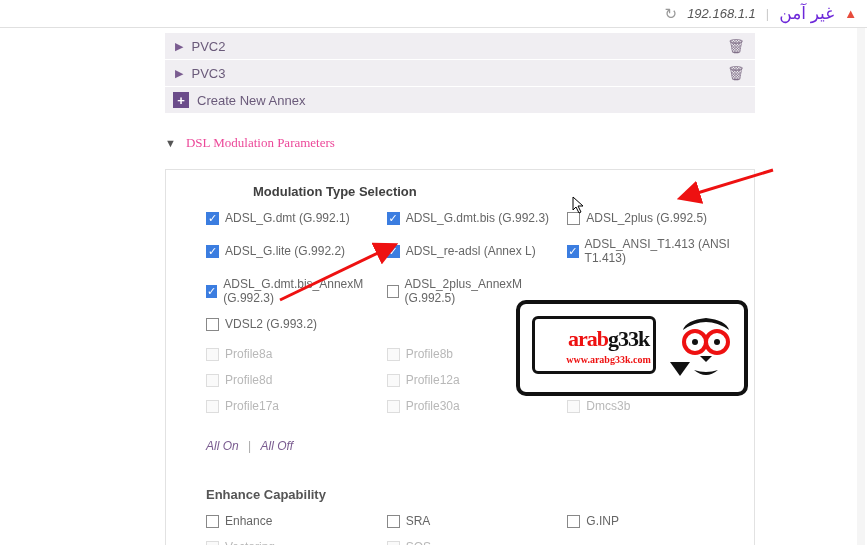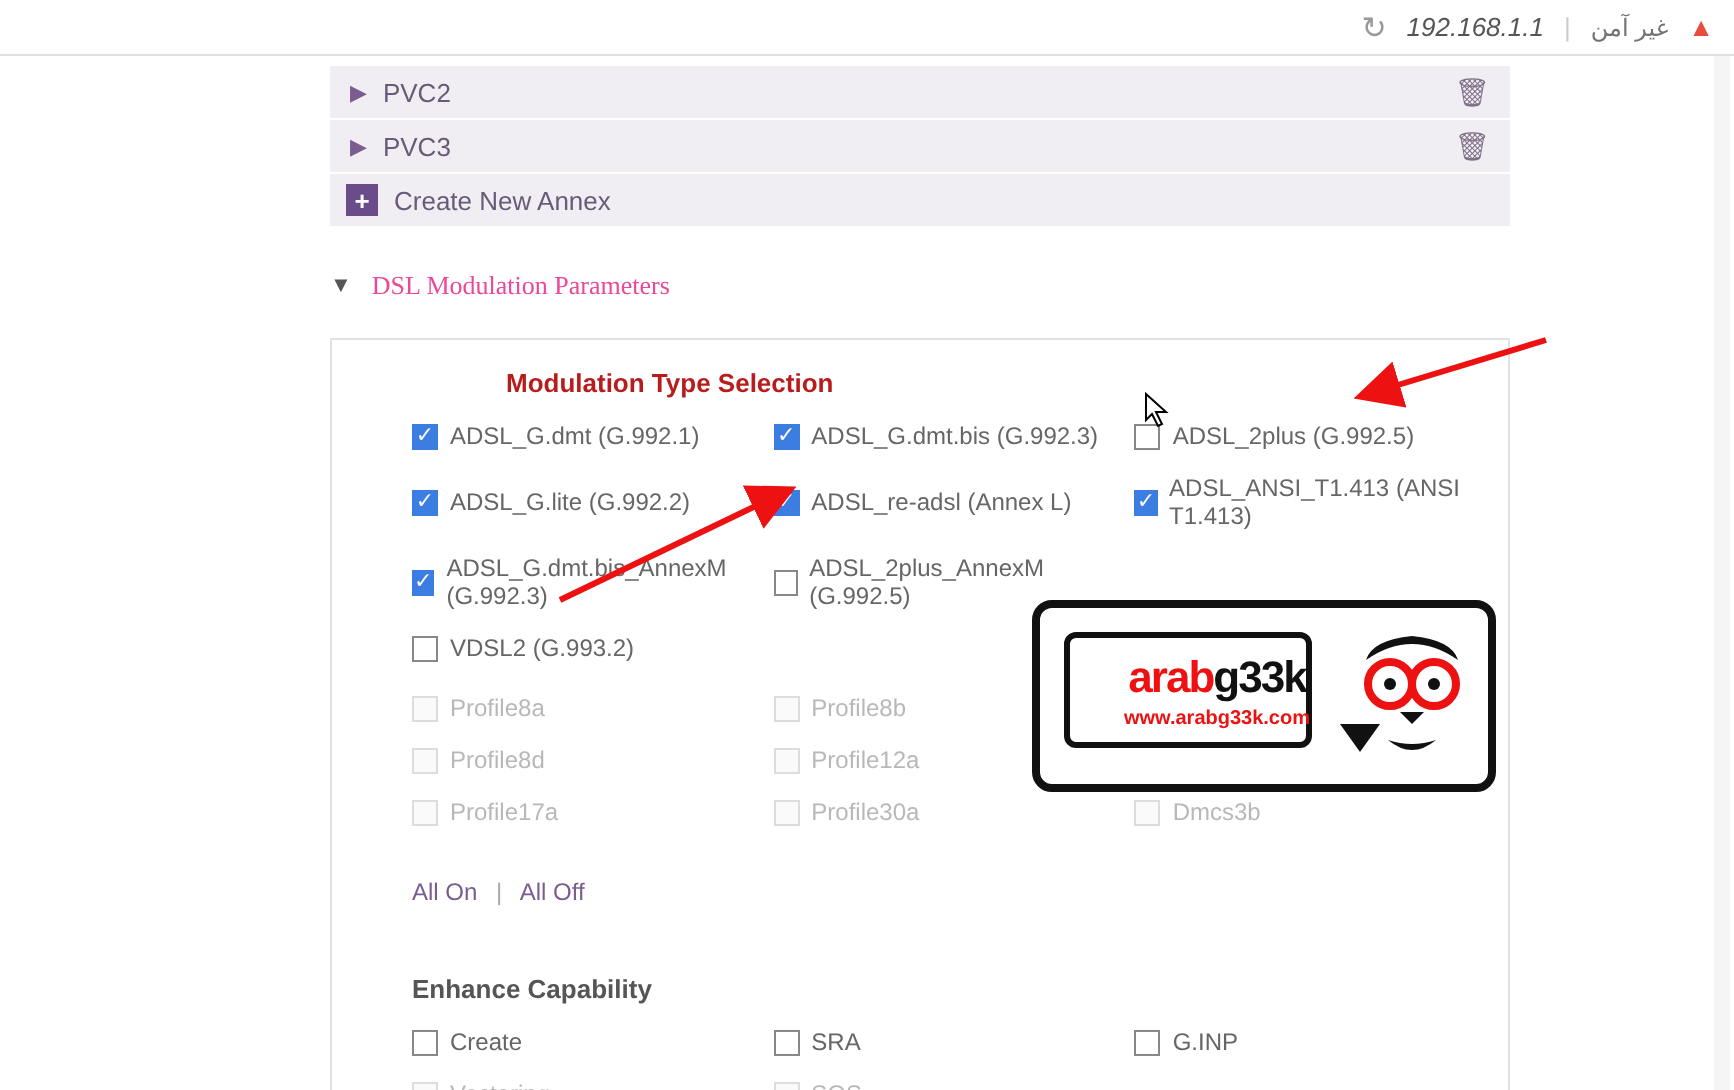--- a/index.html
+++ b/index.html
@@ -18,21 +18,21 @@
     border-bottom: 1px solid #e0e0e0;
     display: flex;
     align-items: center;
     justify-content: flex-end;
     padding: 0 10px;
     background: #fff;
     gap: 10px;
   }
   .addr-ip { color: #555; font-size: 13px; font-style: italic; }
   .addr-sep { color: #ccc; }
-  .addr-warn { color: #737373; font-size: 12px; text-align: right; }
+  .addr-warn { color: #6d28d9; font-size: 17px; text-align: right; }
   .addr-warn-icon { color: #e74c3c; font-size: 13px; }
   .addr-reload { color: #999; font-size: 15px; cursor: pointer; margin-left: 6px; }
 
   .panel {
     width: 590px;
     margin-left: 165px;
     margin-top: 4px;
   }
   .pvc-row {
     height: 27px;
@@ -72,21 +72,21 @@
   }
   .section-head .tri { margin-right: 10px; color: #555; font-size: 11px; }
   .section-head .title { font-size: 13px; font-weight: 400; color: #ec4899; font-family: Liberation Serif, serif; }
 
   .box {
     border: 1px solid #e2e2e2;
     padding: 14px 14px 14px 40px;
     position: relative;
     min-height: 370px;
   }
-  .subhead { font-weight: bold; color: #b91c1c; margin-bottom: 12px; padding-left: 47px; }
+  .subhead { font-weight: bold; color: #404040; margin-bottom: 12px; padding-left: 47px; }
   .grid3 {
     display: grid;
     grid-template-columns: 1fr 1fr 1fr;
     row-gap: 12px;
     column-gap: 8px;
   }
   .chk {
     display: flex;
     align-items: center;
     gap: 6px;
@@ -114,21 +114,21 @@
     cursor: default;
   }
   .chk.disabled { color: #b8b8b8; text-align: center; }
 
   .links-row {
     margin-top: 26px;
     color: #7a5c90;
     font-size: 12px;
   }
   .links-row .sep { color: #aaa; margin: 0 6px; }
-  .links-row span.link { cursor: pointer; }
+  .links-row span.link { cursor: pointer; font-style: italic; }
 
   .enhance-head { font-weight: bold; color: #555; margin-top: 34px; margin-bottom: 12px; }
 
   .watermark {
     position: absolute;
     left: 516px; top: 300px;
     width: 232px; height: 96px;
     border: 4px solid #111;
     border-radius: 10px;
     background: #fff;
@@ -142,21 +142,21 @@
   .wm-bubble {
     position: absolute;
     left: 12px; top: 12px;
     width: 124px; height: 58px;
     border: 3px solid #111;
     border-radius: 6px;
     display: flex;
     flex-direction: column;
     align-items: center; justify-content: center;
     font-weight: 900;
-    font-family: Liberation Sans, sans-serif;
+    font-family: Liberation Serif, serif;
     padding-left: 29px;
   }
   .wm-bubble .line1 span.red { color: #e11; font-size: 22px; letter-spacing: -1px; }
   .wm-bubble .line1 span.blk { color: #111; font-size: 22px; letter-spacing: -1px; }
   .wm-bubble .line2 { color: #e11; font-size: 10px; font-weight: 700; margin-top: 2px; text-align: right; }
   .wm-tail {
     position: absolute;
     left: 150px; top: 58px;
     width: 0; height: 0;
     border-left: 10px solid transparent;
@@ -310,21 +310,21 @@
     <div class="links-row">
       <span class="link">All On</span>
       <span class="sep">|</span>
       <span class="link">All Off</span>
     </div>
 
     <div class="enhance-head">Enhance Capability</div>
     <div class="grid3" id="enhance-grid">
         <label class="chk">
           <span class="chkbox"></span>
-          <span>Create</span>
+          <span>Enhance</span>
         </label>
         <label class="chk">
           <span class="chkbox"></span>
           <span>SRA</span>
         </label>
         <label class="chk">
           <span class="chkbox"></span>
           <span>G.INP</span>
         </label>
         <label class="chk disabled">

